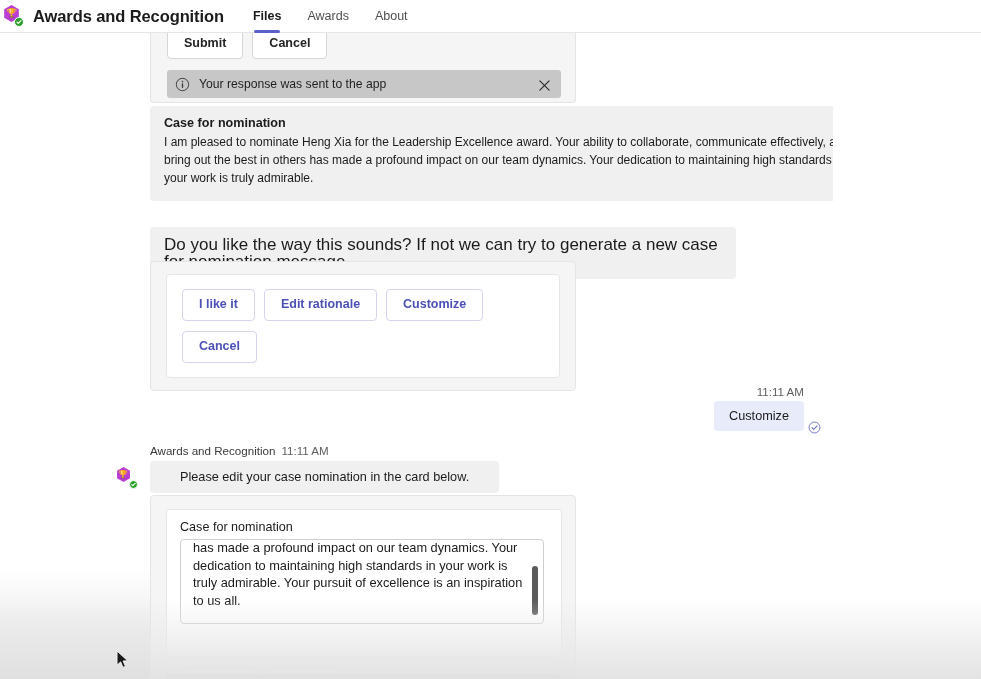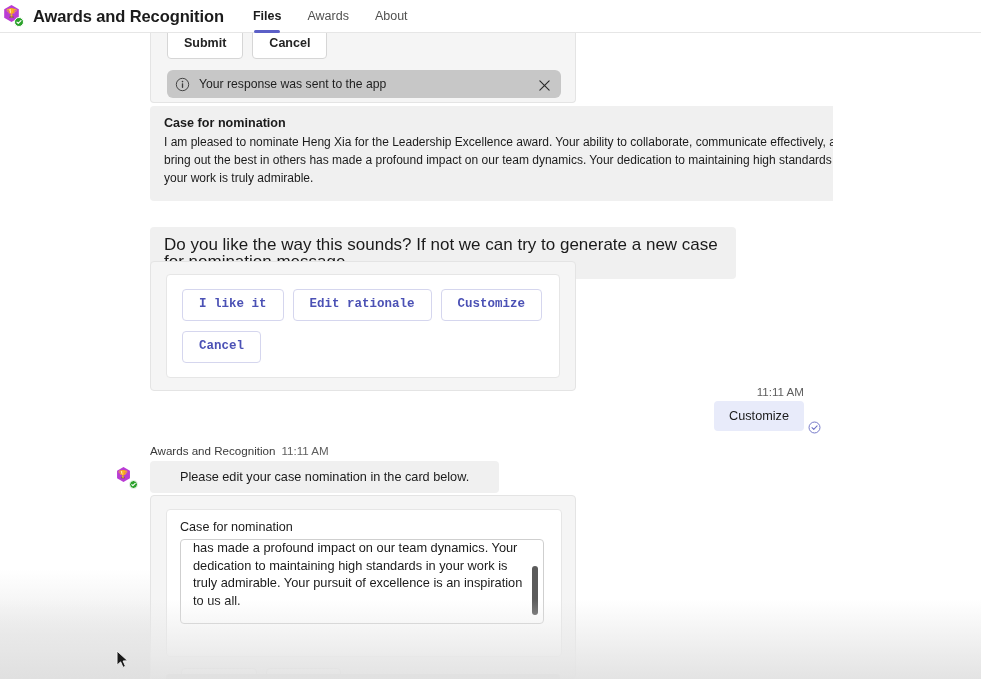--- a/index.html
+++ b/index.html
@@ -147,21 +147,21 @@
   
   .btn-purple {
     background: #ffffff;
     border: 1px solid #d5d6ee;
     border-radius: 4px;
     font-size: 12.5px;
     font-weight: bold;
     color: #4b51b5;
     padding: 8px 16px;
     cursor: pointer;
-    font-family: Liberation Mono, monospace;
+    font-family: Liberation Sans, sans-serif;
     line-height: 1.1;
     white-space: nowrap;
   }
 
   
   .status-bar {
     position: absolute;
     left: 16px;
     width: 394px;
     height: 28px;
@@ -432,21 +432,21 @@
     </div>
   </div>
 
   <div class="body">
 
     <div class="card-top">
       <div class="btn-row-top">
         <button class="btn-default">Submit</button>
         <button class="btn-default">Cancel</button>
       </div>
-      <div class="status-bar" style="top:37px;border-radius:6px;">
+      <div class="status-bar" style="top:37px;">
         <span class="status-icon">
           <svg width="15" height="15" viewBox="0 0 16 16" aria-hidden="true">
             <circle cx="8" cy="8" r="6.6" fill="none" stroke="#3b3b3b" stroke-width="1"></circle>
             <circle cx="8" cy="4.9" r="0.85" fill="#3b3b3b"></circle>
             <rect x="7.3" y="6.6" width="1.4" height="5" rx="0.6" fill="#3b3b3b"></rect>
           </svg>
         </span>
         <span class="status-text">Your response was sent to the app</span>
         <span class="status-close">
           <svg width="13" height="13" viewBox="0 0 14 14" aria-hidden="true">

